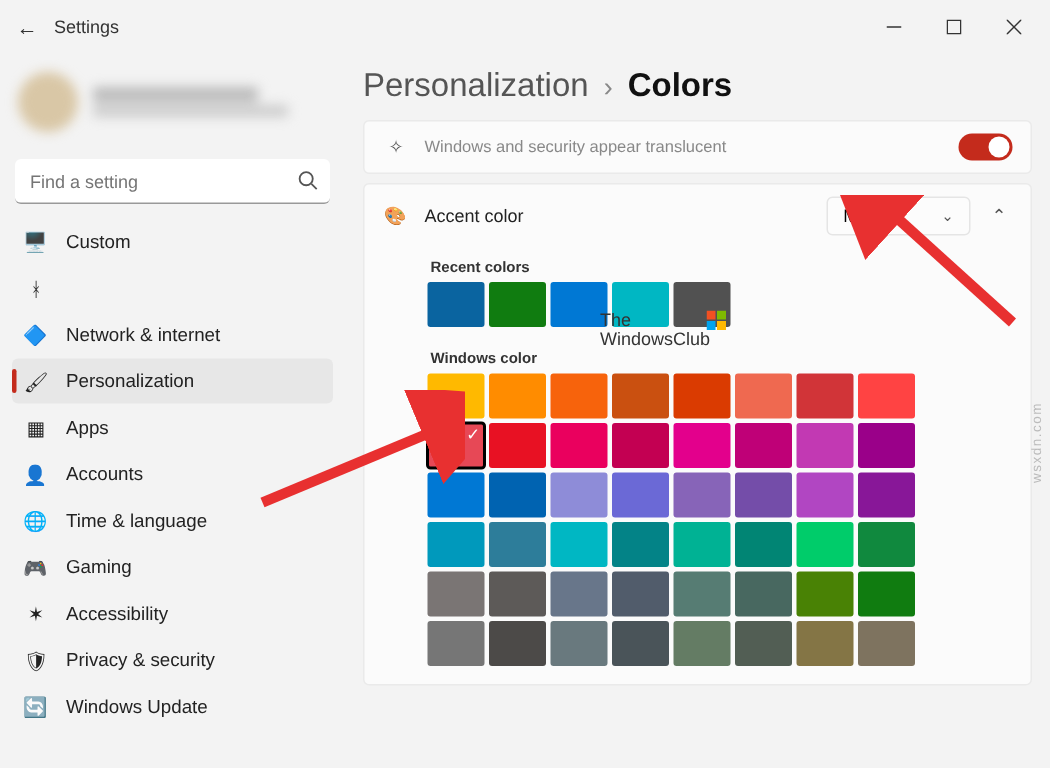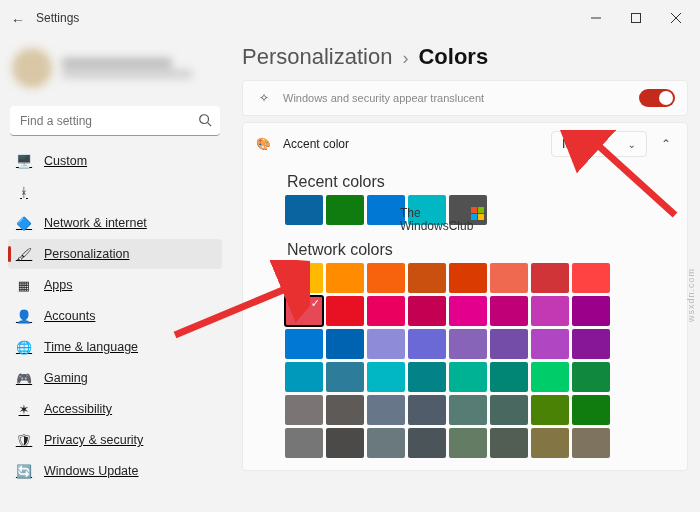--- a/index.html
+++ b/index.html
@@ -3,21 +3,21 @@
 <meta charset="utf-8">
 <style>
   * { box-sizing: border-box; margin: 0; padding: 0; font-family: "Segoe UI", sans-serif; }
   body { width: 700px; height: 512px; background: #f3f3f3; overflow: hidden; position: relative; }
   .titlebar { height: 36px; display: flex; align-items: center; padding: 0 4px; }
   .back { width: 28px; height: 28px; display: flex; align-items: center; justify-content: center; font-size: 14px; color: #333; cursor: pointer; }
   .title { font-size: 12px; color: #333; margin-left: 4px; }
   .winbtns { margin-left: auto; display: flex; }
   .winbtn { width: 40px; height: 28px; display: flex; align-items: center; justify-content: center; color: #333; cursor: pointer; }
   .shell { display: flex; height: calc(100% - 36px); }
-  .sidebar { width: 230px; padding: 6px 8px 0 8px; text-decoration: underline; }
+  .sidebar { width: 230px; padding: 6px 8px 0 8px; }
   .user { display: flex; align-items: center; gap: 10px; padding: 6px 4px 14px; filter: blur(4px); }
   .avatar { width: 40px; height: 40px; border-radius: 50%; background: #d9c7a6; }
   .user-meta { display: flex; flex-direction: column; gap: 2px; }
   .user-name { width: 110px; height: 10px; background: #bbb; border-radius: 2px; }
   .user-mail { width: 130px; height: 8px; background: #ccc; border-radius: 2px; }
   .search { position: relative; margin: 4px 2px 10px; }
   .search input { width: 100%; height: 30px; border: none; border-bottom: 1px solid #999; background: #fff; border-radius: 4px; padding: 0 28px 0 10px; font-size: 12px; color: #555; }
   .search .icon { position: absolute; right: 8px; top: 7px; color: #555; }
   .nav { display: flex; flex-direction: column; gap: 1px; margin-top: 2px; }
   .nav-item { display: flex; align-items: center; gap: 12px; height: 30px; border-radius: 4px; padding: 0 8px; font-size: 12.5px; color: #222; cursor: pointer; position: relative; }
@@ -34,21 +34,21 @@
   .row .lead-ico { width: 18px; height: 18px; display:flex; align-items:center; justify-content:center; color:#555; }
   .row .lbl { color: #222; }
   .row .sub { color: #888; font-size: 11px; }
   .row .spacer { flex: 1; }
   .toggle { width: 36px; height: 18px; background: #c42b1c; border-radius: 9px; position: relative; }
   .toggle::after { content:""; position:absolute; right:2px; top:2px; width:14px; height:14px; background:#fff; border-radius:50%; }
   .dropdown { display:flex; align-items:center; gap:26px; background:#fcfcfc; border:1px solid #e5e5e5; border-radius:4px; padding:5px 10px; font-size:12px; cursor:pointer; }
   .chev { color:#555; font-size:10px; }
   .expand { font-size:12px; color:#555; cursor:pointer; padding:0 4px; }
   .panel { padding: 4px 12px 12px 42px; }
-  .sect-label { font-size: 16px; color:#333; margin: 4px 0 4px 2px; }
+  .sect-label { font-size: 10px; color:#333; margin: 4px 0 4px 2px; font-weight: bold; }
   .swatches { display:flex; flex-wrap:wrap; gap:3px; max-width: 330px; }
   .sw { width: 38px; height: 30px; border-radius: 2px; cursor:pointer; position:relative; }
   .sw.sel { outline: 2px solid #000; outline-offset: -1px; }
   .sw.sel::after { content:"✓"; position:absolute; right:3px; top:1px; color:#fff; font-size:11px; }
   .wc-label { position:absolute; font-size:12px; color:#333; line-height:1.1; }
   .btn { background:#fcfcfc; border:1px solid #e0e0e0; border-radius:4px; padding:6px 12px; font-size:12px; cursor:pointer; }
   .arrow { position:absolute; pointer-events:none; }
   .wm { position:absolute; right:4px; bottom:190px; font-size:9px; color:#bbb; writing-mode: sideways-lr; letter-spacing:1px; }
 </style>
 </head>
@@ -170,21 +170,21 @@
       <div class="panel">
         <div class="sect-label">Recent colors</div>
         <div class="swatches" id="recent">
             <div class="sw" style="background: rgb(10, 100, 160);"></div>
             <div class="sw" style="background: rgb(16, 124, 16);"></div>
             <div class="sw" style="background: rgb(0, 120, 212);"></div>
             <div class="sw" style="background: rgb(0, 183, 195);"></div>
             <div class="sw" style="background: rgb(81, 81, 81);"></div>
           </div>
         <div style="height:12px"></div>
-        <div class="sect-label">Network colors</div>
+        <div class="sect-label">Windows color</div>
         <div class="swatches" id="wc">
             <div class="sw" style="background: rgb(255, 185, 0);"></div>
             <div class="sw" style="background: rgb(255, 140, 0);"></div>
             <div class="sw" style="background: rgb(247, 99, 12);"></div>
             <div class="sw" style="background: rgb(202, 80, 16);"></div>
             <div class="sw" style="background: rgb(218, 59, 1);"></div>
             <div class="sw" style="background: rgb(239, 105, 80);"></div>
             <div class="sw" style="background: rgb(209, 52, 56);"></div>
             <div class="sw" style="background: rgb(255, 67, 67);"></div>
             <div class="sw sel" style="background: rgb(231, 72, 86);"></div>

